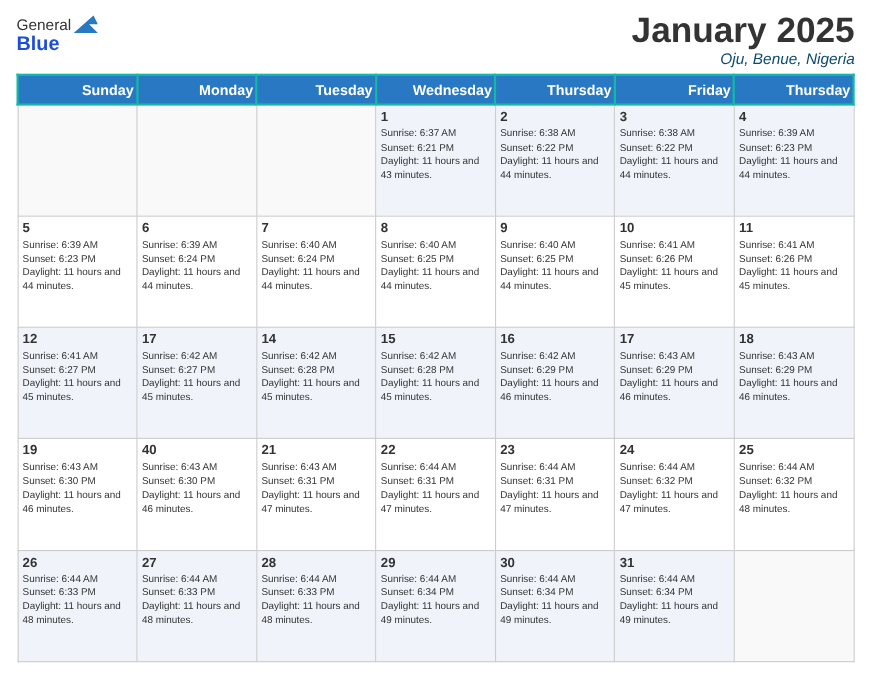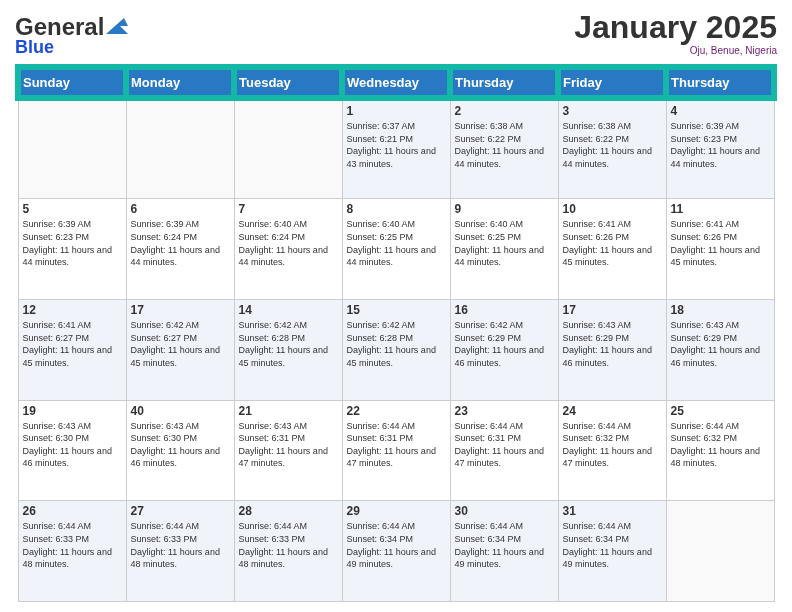--- a/index.html
+++ b/index.html
@@ -22,52 +22,53 @@
       align-items: flex-start;
       justify-content: space-between;
       margin-bottom: 6px;
     }
     .logo {
       display: flex;
       align-items: center;
       margin-top: 4px;
     }
     .logo-text {
-      font-size: 24px;
-      font-weight: bold;
+      font-size: 14px;
+      font-weight: normal;
       line-height: 1.1;
     }
     .logo-text .general { color: #333; }
     .title-area {
       text-align: right;
     }
     .month-title {
       font-size: 32px;
       font-weight: bold;
       color: #333;
       line-height: 1.1;
     }
     .location {
-      font-size: 10px;
-      color: #701a75;
+      font-size: 14px;
+      color: #0c4a6e;
+      font-style: italic;
     }
     .calendar {
       flex: 1;
       border: 1px solid #ccc;
       border-collapse: collapse;
       width: 100%;
       table-layout: fixed;
     }
     .calendar th {
       background-color: #2878c3;
       color: #fff;
-      text-align: left;
+      text-align: right;
       font-size: 13px;
       padding: 5px 2px;
-      border: 6px solid #14b8a6;
+      border: 2px solid #14b8a6;
     }
     .calendar td {
       border: 1px solid #ccc;
       vertical-align: top;
       padding: 3px 4px;
       font-size: 9.5px;
       color: #333;
       height: 82px;
       background: #fff;
     }

